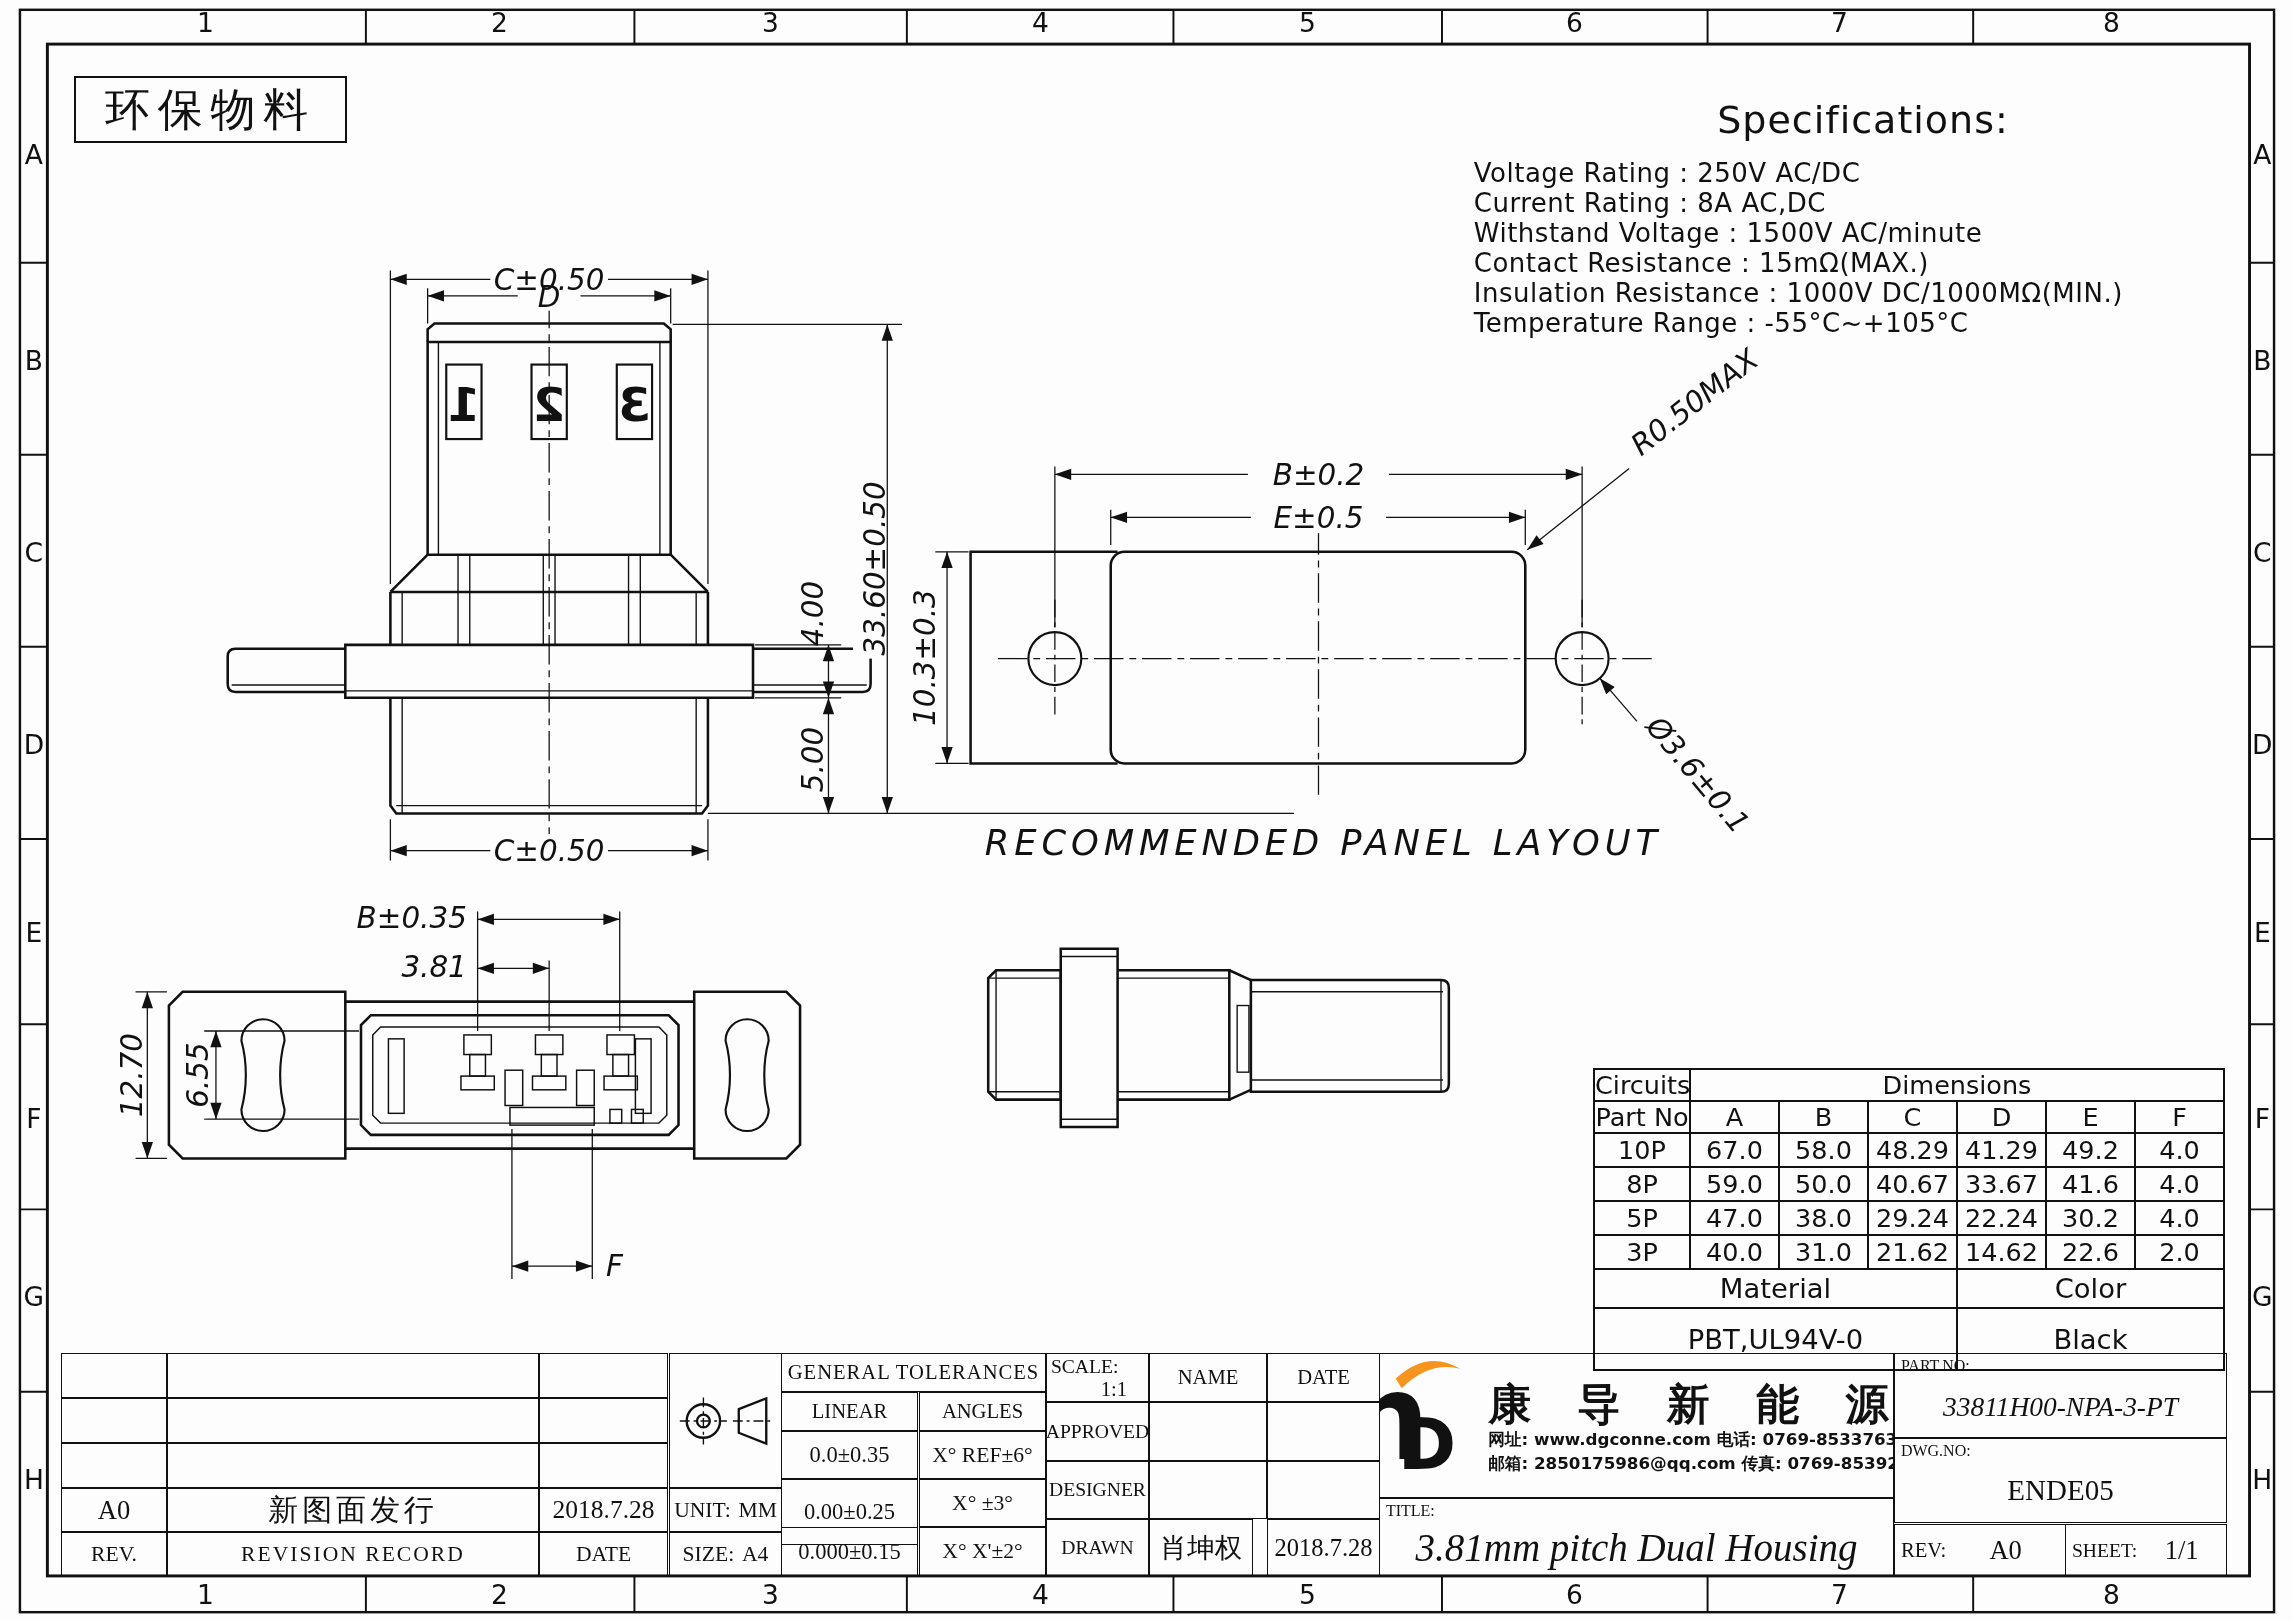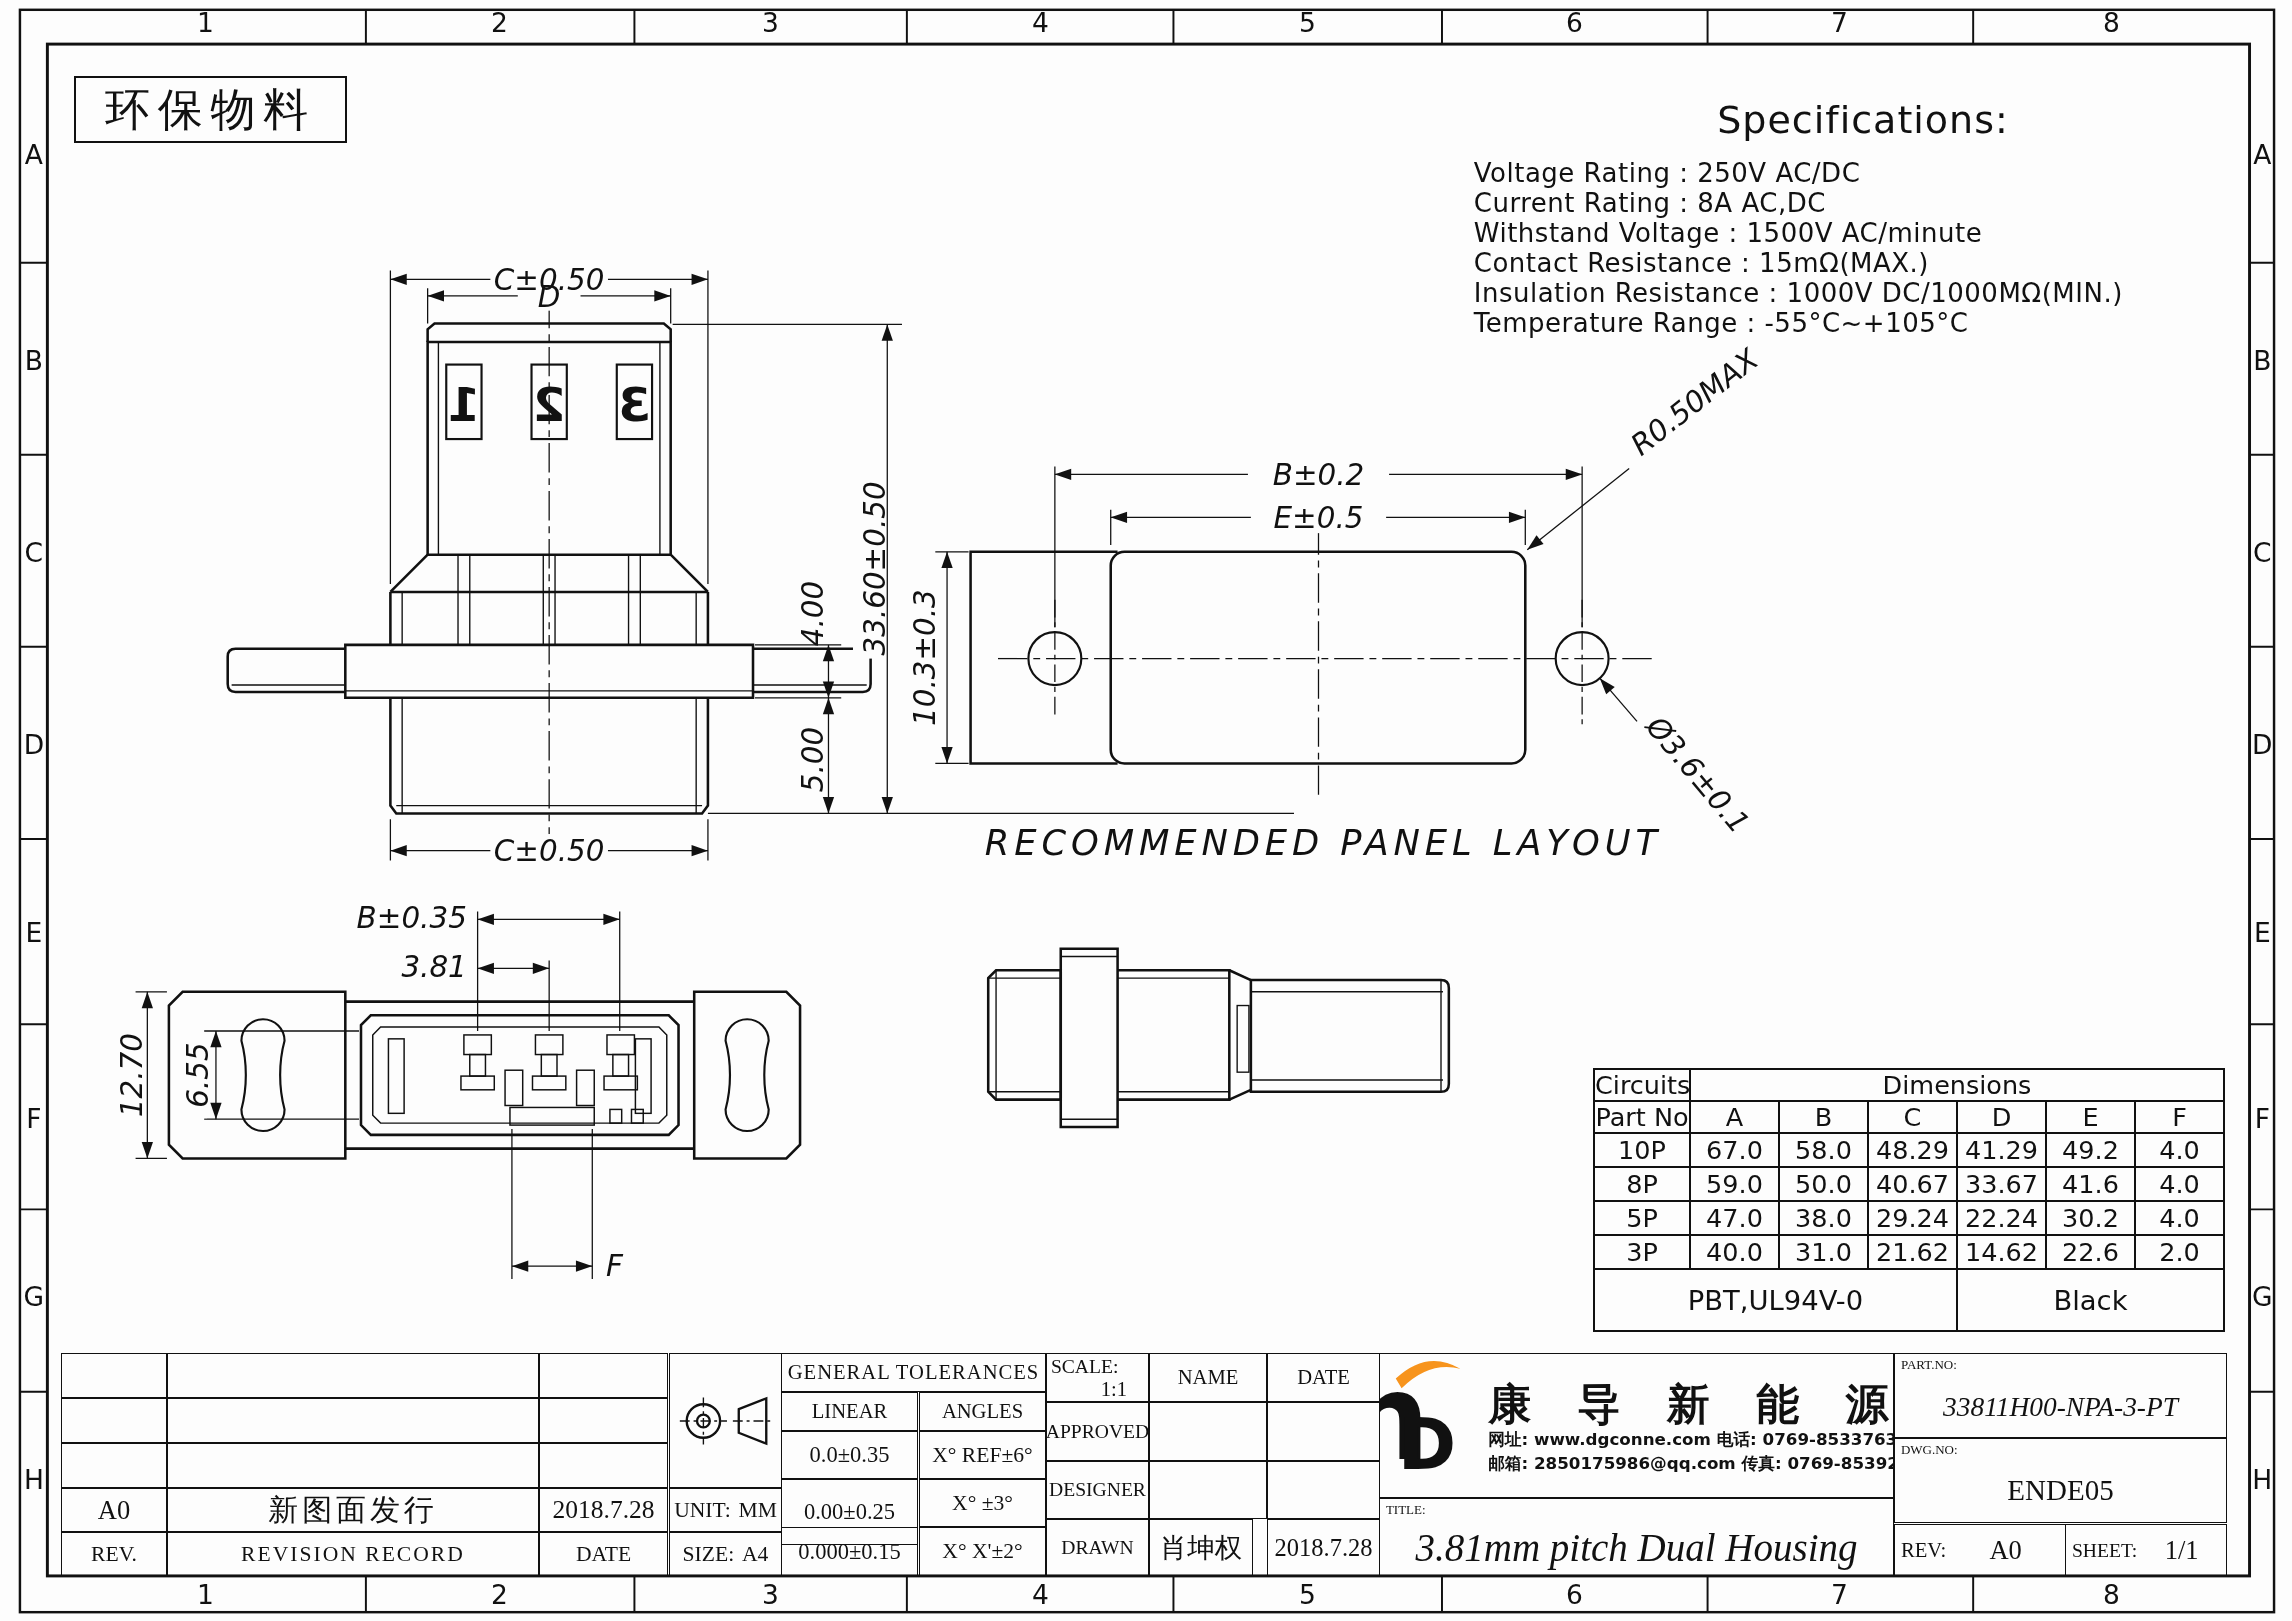--- a/index.html
+++ b/index.html
@@ -19,21 +19,21 @@
   .specs{position:absolute;left:1466px;top:98px;width:794px;}
   .specs .t{font-size:38px;letter-spacing:1px;margin-bottom:15.7px;text-align:center;}
   .specs .l{font-size:26px;line-height:30px;letter-spacing:0.5px;padding-left:7.8px;white-space:nowrap;}
   
   table.dimtab{position:absolute;left:1593px;top:1068px;width:632px;border-collapse:collapse;table-layout:fixed;}
   table.dimtab td{border:2px solid #111;text-align:center;font-size:25.5px;padding:0;white-space:nowrap;overflow:hidden;}
   
   .tb{position:absolute;left:61px;top:1353px;width:2166px;height:223px;}
   .tb .c{position:absolute;border:1.4px solid #111;box-sizing:border-box;display:flex;align-items:center;justify-content:center;overflow:hidden;}
   .serif{font-family:"Liberation Serif",serif;}
-  .lblTL{position:absolute;left:5.9px;top:2.9px;font-size:13px;font-family:"Liberation Serif",serif;}
+  .lblTL{position:absolute;left:5.9px;top:2.9px;font-size:16px;font-family:"Liberation Serif",serif;}
   .ital{font-style:italic;}
   .logo-cell{flex-direction:row;justify-content:flex-start;align-items:flex-start;}
   .company-name{font-size:43px;letter-spacing:15.7px;font-weight:600;white-space:nowrap;line-height:47px;margin-top:5.9px;}
   .company-line{font-size:16.7px;font-weight:bold;white-space:nowrap;line-height:23.5px;}
 </style>
 </head>
 <body>
 
 <div id="sheet">
 
@@ -352,20 +352,24 @@
   </tr>
   <tr style="height:34px">
     <td>3P</td>
     <td>40.0</td>
     <td>31.0</td>
     <td>21.62</td>
     <td>14.62</td>
     <td>22.6</td>
     <td>2.0</td>
   </tr>
+  <tr style="height:39px">
+    <td colspan="4" style="font-size:27.4px">Material</td>
+    <td colspan="3" style="font-size:27.4px">Color</td>
+  </tr>
   <tr style="height:62px">
     <td colspan="4" style="font-size:27.4px">PBT,UL94V-0</td>
     <td colspan="3" style="font-size:27.4px">Black</td>
   </tr>
 </tbody>
     </table>
 
 <div class="tb">
 
   <div class="c" style="left:0;top:0;width:106px;height:45px"></div>

